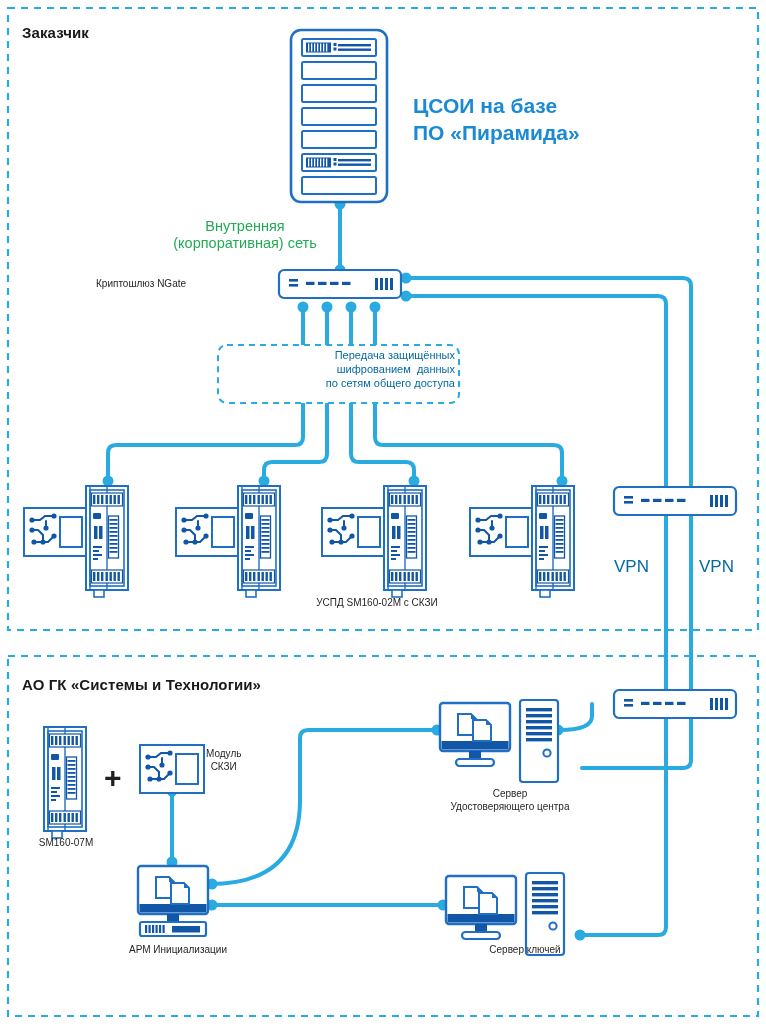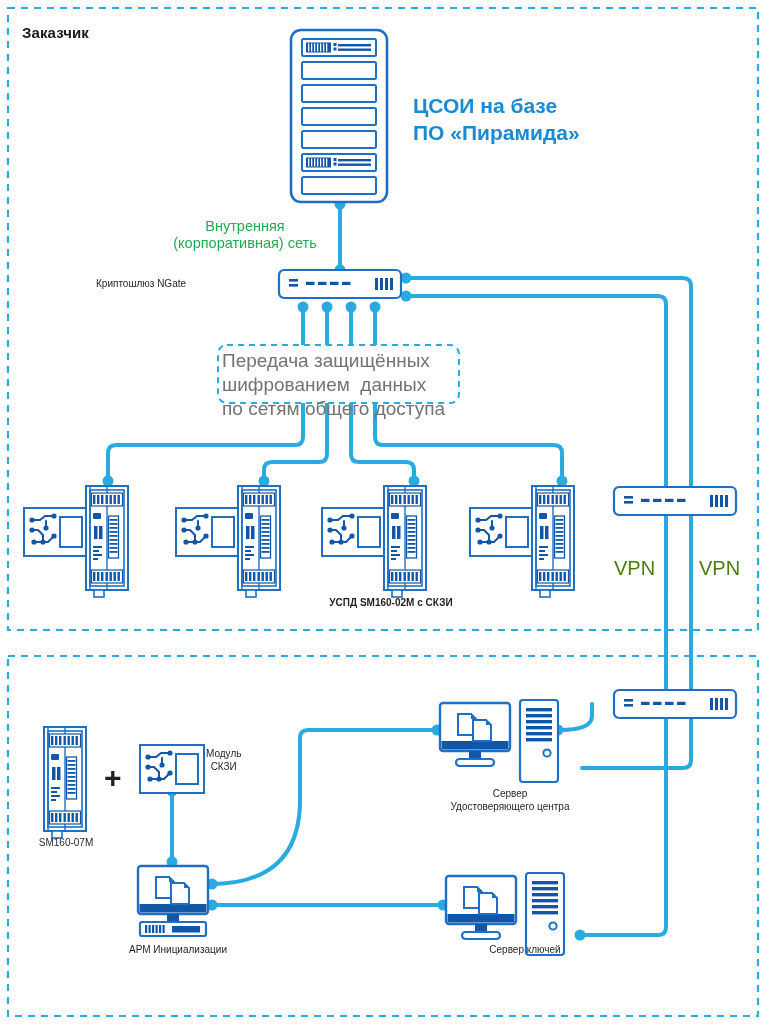--- a/index.html
+++ b/index.html
@@ -33,28 +33,28 @@
     font-size: 21px;
     line-height: 1.3;
   }
   .green {
     color: #22ab55;
     font-size: 14.5px;
     text-align: center;
     line-height: 1.2;
   }
   .green-box-text {
-    color: #737373;
-    font-size: 19px;
-    text-align: left;
+    color: #0369a1;
+    font-size: 11px;
+    text-align: right;
     line-height: 1.25;
   }
   .vpn {
-    color: #4d7c0f;
-    font-size: 20px;
+    color: #0369a1;
+    font-size: 17px;
   }
   .dark {
     color: #231f20;
     font-size: 10px;
     text-align: center;
     line-height: 1.25;
   }
   .plus {
     color: #231f20;
     font-size: 30px;
@@ -339,25 +339,26 @@
 
   <div class="lbl green" style="left:145px; top:218px; width:200px;">Внутренняя
 (корпоративная) сеть</div>
 
   <div class="lbl dark" style="left:96px; top:278px; text-align:right;">Криптошлюз NGate</div>
 
   <div class="lbl green-box-text" style="left:222px; top:349px; width:233px;">Передача защищённых
 шифрованием  данных
 по сетям общего доступа</div>
 
-  <div class="lbl dark" style="left:236px; top:597px; width:310px;font-weight:bold;">УСПД SM160-02M с СКЗИ</div>
+  <div class="lbl dark" style="left:222px; top:597px; width:310px;">УСПД SM160-02M с СКЗИ</div>
 
   <div class="lbl vpn" style="left:614px; top:557px;">VPN</div>
   <div class="lbl vpn" style="left:699px; top:557px;">VPN</div>
 
+  <div class="lbl zone-title" style="left:22px; top:676px;">АО ГК «Системы и Технологии»</div>
 
   <div class="lbl plus" style="left:104px; top:760px;">+</div>
 
   <div class="lbl dark" style="left:206px; top:748px; text-align:center;">Модуль
 СКЗИ</div>
 
   <div class="lbl dark" style="left:16px; top:837px; width:100px;">SM160-07M</div>
 
   <div class="lbl dark" style="left:400px; top:788px; width:220px;">Сервер
 Удостоверяющего центра</div>

